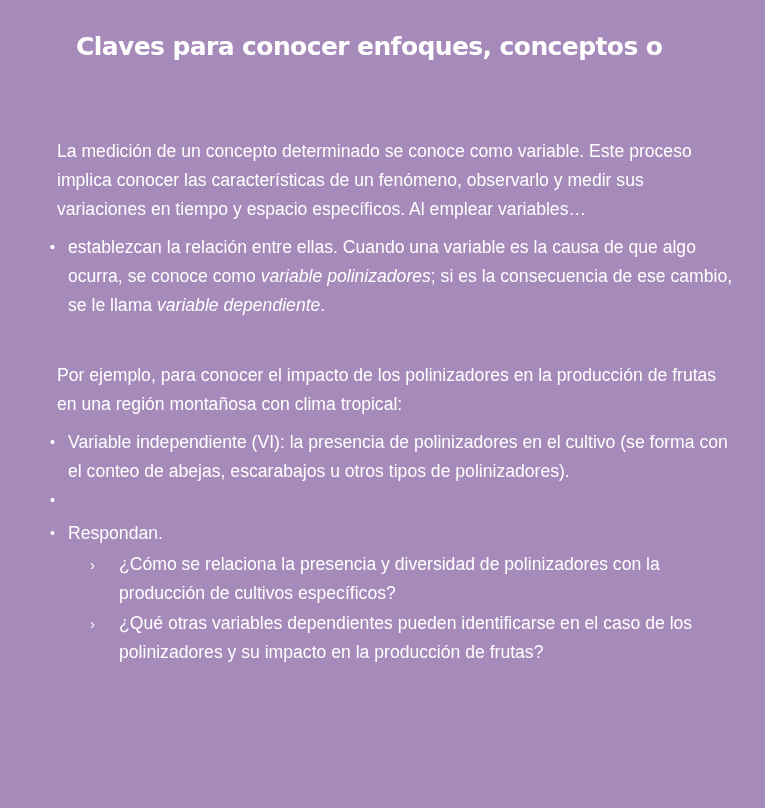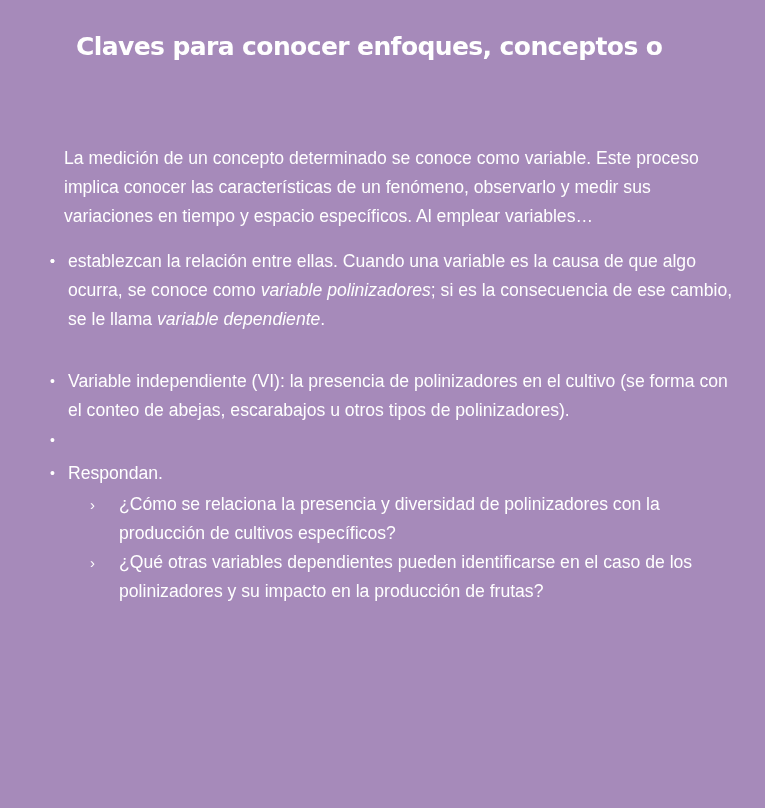--- a/index.html
+++ b/index.html
@@ -17,21 +17,21 @@
     font-size: 25px;
     line-height: 30px;
     letter-spacing: -0.6px;
     margin: 0;
   }
   .body {
     position: absolute; left: 49px; top: 129px; width: 690px;
     font-size: 17.6px;
     line-height: 29.2px;
   }
-  p { margin: 15px; }
+  p { margin: 8px; }
   ul { list-style: none; margin: 0; padding: 0; }
   li { position: relative; padding-left: 19px; }
   li .bullet { position: absolute; left: 1px; top: 0; font-size: 14px; }
   .gap { height: 33px; }
   .gap2 { height: 33px; }
   .sub { padding-left: 0; margin-top: 2px; }
   .sub li { padding-left: 70px; }
   .sub li .chev { position: absolute; left: 41px; top: 0; font-size: 15px; }
   em { font-style: italic; }
 </style>
@@ -49,20 +49,21 @@
       <span class="bullet">•</span>
     </li>
     <li>
       <span class="bullet">•</span>
       <span>establezcan la relación entre ellas. Cuando una variable es la causa de que algo ocurra, se conoce como </span><em>variable polinizadores</em><span>; si es la consecuencia de ese cambio, se le llama </span><em>variable dependiente</em><span>.</span>
     </li>
   </ul>
 
   <div class="gap"></div>
 
+  <p>Por ejemplo, para conocer el impacto de los polinizadores en la producción de frutas en una región montañosa con clima tropical:</p>
   <ul>
     <li>
       <span class="bullet">•</span>
       <span>Variable independiente (VI): la presencia de polinizadores en el cultivo (se forma con el conteo de abejas, escarabajos u otros tipos de polinizadores).</span>
     </li>
     <li>
       <span class="bullet">•</span>
     </li>
   </ul>
 

